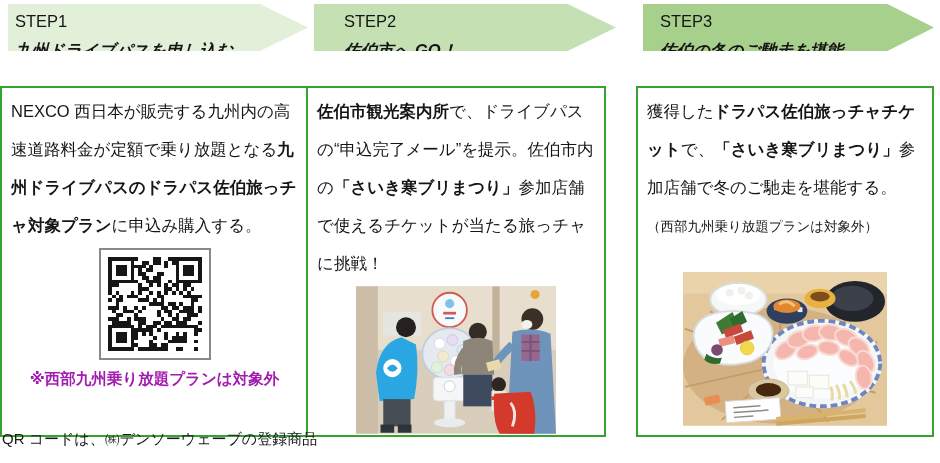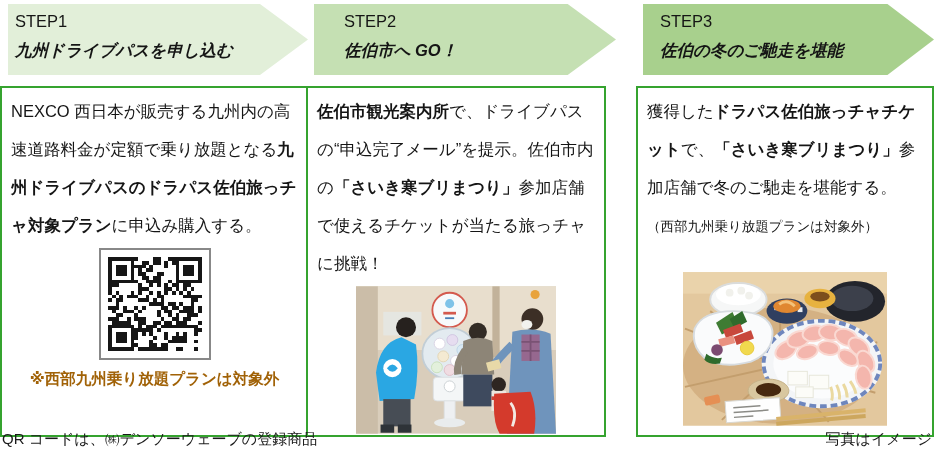--- a/index.html
+++ b/index.html
@@ -7,21 +7,21 @@
     position:relative;width:940px;height:463px;background:#ffffff;
     font-family:"Liberation Sans","DejaVu Sans",sans-serif;color:#151515;
     overflow:hidden;
   }
   .col{position:absolute;top:0;height:463px;}
   #col1{left:0;width:309px;}
   #col2{left:306px;width:300px;}
   #col3{left:636px;width:298px;}
 
   .arrow{
-    position:absolute;top:4px;height:71px;box-sizing:border-box;
+    position:absolute;top:4px;height:47px;box-sizing:border-box;
     clip-path:polygon(0 0,84% 0,100% 50%,84% 100%,0 100%);
     padding-top:7px;
   }
   .a1{left:8px;width:300px;background:#e2efd9;padding-left:7px;}
   .a2{left:8px;width:302px;background:#c5e0b3;padding-left:30px;}
   .a3{left:7px;width:291px;background:#a8d08d;padding-left:17px;}
   .step-label{font-size:16.5px;line-height:21px;}
   .step-title{font-size:16.5px;line-height:21px;font-weight:bold;margin-top:8px;font-style:italic;}
 
   .box{
@@ -34,21 +34,21 @@
   .para .sm{font-size:13.5px;}
 
   .qr-frame{
     width:112px;height:112px;margin:4px auto 0;box-sizing:border-box;
     border:2px solid #888;background:#fff;padding:7px;
   }
   .qr-frame svg{width:94px;height:94px;display:block;shape-rendering:crispEdges;}
   .qr-frame rect{fill:#161616;}
 
   .note-red{
-    margin-top:9px;text-align:center;color:#a16207;font-weight:bold;font-size:15.5px;
+    margin-top:9px;text-align:center;color:#a21caf;font-weight:bold;font-size:15.5px;
   }
 
   .photo{display:block;margin:4px auto 0;}
   .p2{width:200px;height:148px;}
   .p3{width:204px;height:154px;margin-top:26px;}
 
   .footnote{position:absolute;top:430px;font-size:15px;color:#1a1a1a;}
   .fn-qr{left:2px;}
   .fn-photo{right:8px;}
 </style>
@@ -527,15 +527,14 @@
           <path d="M52,138 h28 M52,143 h36 M52,148 h20" stroke="#8b8b86" stroke-width="1.5" fill="none"></path>
         </g>
 
         <path d="M96,151 L188,142" stroke="#d9b36a" stroke-width="4"></path>
         <path d="M96,156 L188,148" stroke="#cda75e" stroke-width="4"></path>
       </svg>
     </div>
   </section>
 
   <div class="footnote fn-qr">QR コードは、㈱デンソーウェーブの登録商品</div>
-  <div class="footnote fn-photo">写真はイメージ</div>
 
 </div>
 
 </body></html>

